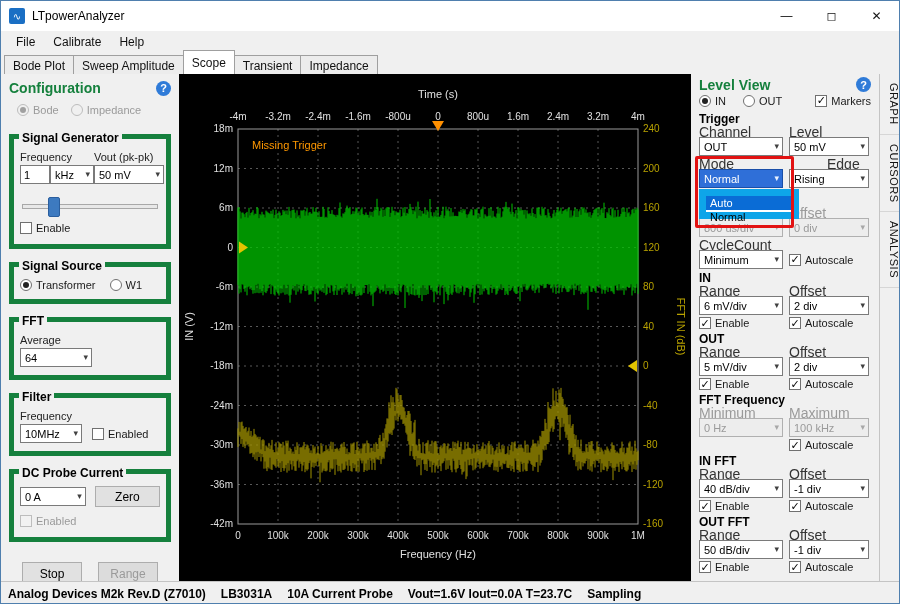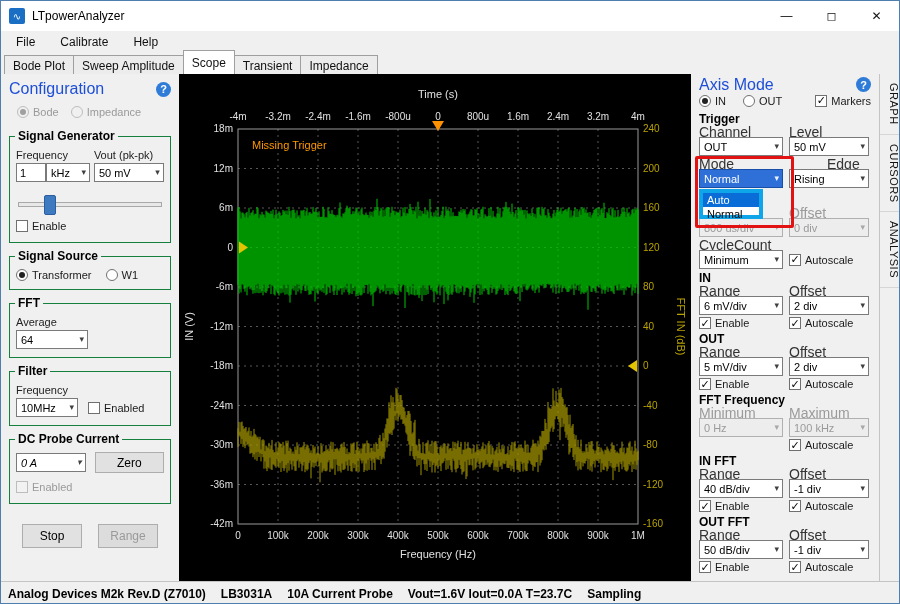--- a/index.html
+++ b/index.html
@@ -7,41 +7,41 @@
   .window{position:absolute;left:0;top:0;width:900px;height:604px;border:1px solid #4f7fae;background:#f0f0f0;box-sizing:border-box;overflow:hidden;}
 
   
   .titlebar{position:absolute;left:0;top:0;right:0;height:30px;background:#ffffff;display:flex;align-items:center;padding-left:8px;}
   .app-icon{width:16px;height:16px;background:#1a6fc4;border-radius:2px;display:inline-flex;align-items:center;justify-content:center;color:#fff;font-size:10px;margin-right:7px;}
   .title-text{font-size:12px;color:#000;}
   .win-btns{margin-left:auto;display:flex;height:30px;}
   .win-btn{width:45px;height:30px;display:flex;align-items:center;justify-content:center;font-size:12px;color:#111;}
 
   
-  .menubar{position:absolute;left:0;top:30px;right:0;height:21px;background:#f0f0f0;display:flex;align-items:center;padding-left:6px;gap:7px;}
+  .menubar{position:absolute;left:0;top:30px;right:0;height:21px;background:#f0f0f0;display:flex;align-items:center;padding-left:6px;}
   .menu-item{padding:2px 9px;font-size:12px;color:#111;}
 
   
   .tabbar{position:absolute;left:0;top:51px;right:22px;height:22px;display:flex;align-items:flex-end;padding-left:3px;border-bottom:1px solid #acacac;background:#f0f0f0;}
   .tab{border:1px solid #9f9f9f;border-bottom:none;padding:3px 8px 2px;background:#ececec;margin-right:-1px;position:relative;top:0;font-size:12px;height:13px;color:#111;}
   .tab.active{background:#fff;padding-top:5px;height:16px;z-index:3;}
 
   
   .lp{position:absolute;left:0;top:73px;width:178px;height:507px;background:#f0f0f0;padding:4px 8px;box-sizing:border-box;font-size:11px;color:#1a1a1a;}
   .scope{position:absolute;left:178px;top:73px;width:512px;height:507px;background:#000;}
   .rp{position:absolute;left:690px;top:73px;width:188px;height:507px;background:#f0f0f0;box-sizing:border-box;font-size:11px;color:#1a1a1a;}
   .side{position:absolute;left:878px;top:73px;width:21px;height:507px;background:#f0f0f0;border-left:1px solid #c4c4c4;box-sizing:border-box;}
   .side-tab{writing-mode:vertical-rl;font-size:11px;color:#111;padding:9px 0;width:20px;text-align:center;border-bottom:1px solid #d6d6d6;letter-spacing:0.5px;}
 
   
   .statusbar{position:absolute;left:0;top:580px;right:0;height:23px;background:#f0f0f0;border-top:1px solid #c4c4c4;display:flex;align-items:center;padding-left:7px;font-size:12px;font-weight:bold;color:#000;}
   .status-seg{margin-right:15px;white-space:nowrap;}
 
   
-  .hdr{font-weight:normal;font-size:16px;color:#1d4ed8;}
+  .hdr{font-weight:bold;font-size:14px;color:#15803d;}
   .help-icon{width:15px;height:15px;border-radius:50%;background:#2f7bd8;color:#fff;font-size:11px;font-weight:bold;display:inline-flex;align-items:center;justify-content:center;}
   .combo{display:inline-flex;align-items:center;justify-content:space-between;height:19px;border:1px solid #7a7a7a;background:#fff;padding:0 3px 0 4px;font-size:11px;box-sizing:border-box;color:#000;}
   .combo .combo-arrow{font-size:9px;color:#404040;line-height:1;margin-left:3px;}
   .combo.disabled{background:#ededed;color:#9a9a9a;border-color:#b0b0b0;}
   .combo.disabled .combo-arrow{color:#a8a8a8;}
   .combo.focused{background:#2f6fd8;border-color:#1a4fa8;}
   .combo.focused .combo-text{color:#fff;}
   .combo.focused .combo-arrow{color:#eaf2ff;}
   .tinput{height:19px;border:1px solid #7a7a7a;background:#fff;font-size:11px;padding:0 3px;box-sizing:border-box;font-family:"Liberation Sans",sans-serif;}
   .check{display:inline-flex;align-items:center;gap:4px;}
@@ -52,21 +52,21 @@
   .rdot{width:12px;height:12px;border:1px solid #707070;border-radius:50%;background:#fff;display:inline-flex;align-items:center;justify-content:center;box-sizing:border-box;}
   .radio.checked .rdot::after{content:"";width:6px;height:6px;border-radius:50%;background:#222;}
   .radio.disabled .rdot{border-color:#bdbdbd;background:#f0f0f0;}
   .radio.disabled.checked .rdot::after{background:#a0a0a0;}
   .radio.disabled .rlbl{color:#9a9a9a;}
   .btn{background:#e1e1e1;border:1px solid #adadad;font-size:12px;display:inline-flex;align-items:center;justify-content:center;color:#000;box-sizing:border-box;}
   .btn.disabled{color:#9a9a9a;background:#dcdcdc;}
 
   
   .lp-head{display:flex;align-items:center;justify-content:space-between;margin-top:2px;}
-  .gb{border:1px solid #15803d;margin-top:13px;padding:12px 6px 8px;position:relative;}
+  .gb{border:5px solid #15803d;margin-top:13px;padding:12px 6px 8px;position:relative;}
   .gb-title{position:absolute;top:-8px;left:5px;background:#f0f0f0;padding:0 3px;font-weight:bold;font-size:12px;color:#000;}
   .lbl{font-size:11px;color:#222;display:block;margin-bottom:2px;}
   .row{display:flex;align-items:center;}
   .slider{margin:12px 2px 0;height:20px;position:relative;}
   .slider-track{position:absolute;left:0;right:0;top:8px;height:3px;background:#e8e8e8;border:1px solid #a8a8a8;}
   .slider-thumb{position:absolute;left:26px;top:1px;width:10px;height:18px;background:#3d7ac0;border:1px solid #2a5e9e;border-radius:2px;}
 
   
   .rp-title{font-weight:bold;font-size:12px;color:#000;height:14px;margin:3px 8px 0;}
   .rp-row{display:flex;margin:0 8px;align-items:center;}
@@ -75,21 +75,21 @@
   .rp-lblrow .l.dis{color:#9a9a9a;}
   .rp-comborow{height:19px;margin-bottom:1px;}
   .rp-checkrow{height:14px;}
   .c1{width:90px;flex:none;}
   .c2{width:82px;flex:none;}
   .mt3{margin-top:2px;gap:38px;}
   .mt19{margin-top:19px;}
   .combo.w84{width:84px;}
   .combo.w80{width:80px;}
 
-  .dropdown-list{position:absolute;left:8px;top:188px;width:64px;background:#fff;border:4px solid #0ea5e9;z-index:20;box-sizing:border-box;}
+  .dropdown-list{position:absolute;left:8px;top:188px;width:100px;background:#fff;border:7px solid #0ea5e9;z-index:20;box-sizing:border-box;}
   .dd-item{height:14px;font-size:11px;display:flex;align-items:center;padding-left:4px;color:#000;}
   .dd-item.selected{background:#0a6cd6;color:#fff;}
   .red-annotation{position:absolute;left:4px;top:155px;width:93px;height:66px;border:3px solid #e21212;border-radius:2px;z-index:30;pointer-events:none;}
 
   svg text{font-family:"Liberation Sans",sans-serif;}
 </style>
 </head>
 <body>
 
 <div class="window">
@@ -201,21 +201,21 @@
         <span class="check">
           <span class="cbox"></span>
           <span class="clbl">Enabled</span>
         </span>
       </div>
     </div>
 
     <div class="gb">
       <span class="gb-title">DC Probe Current</span>
       <div class="row" style="gap:9px;">
-        <span class="combo" style="width:72px;font-style:italic;">
+        <span class="combo" style="width:72px;">
           <span class="combo-text">0 A</span>
           <span class="combo-arrow">▾</span>
         </span>
         <span class="btn" style="width:72px;height:21px;">Zero</span>
       </div>
       <div style="margin-top:8px;">
         <span class="check disabled">
           <span class="cbox"></span>
           <span class="clbl">Enabled</span>
         </span>
@@ -301,21 +301,21 @@
         <path d="M59 133.6L59 210.9M60 133.2L60 219.6M61 137.4L61 215.1M62 144.5L62 218.4M63 138.6L63 210.2M64 138.6L64 210.7M65 140.2L65 214.9M66 143.2L66 217.7M67 139.0L67 213.5M68 137.9L68 221.3M69 143.6L69 213.2M70 133.8L70 212.2M71 141.4L71 215.2M72 139.0L72 212.8M73 138.2L73 216.1M74 136.2L74 219.7M75 141.2L75 216.1M76 139.6L76 219.2M77 140.0L77 210.9M78 133.0L78 218.8M79 134.2L79 209.8M80 144.2L80 219.2M81 140.2L81 215.2M82 141.4L82 218.8M83 137.8L83 217.0M84 140.4L84 221.3M85 140.6L85 210.7M86 143.5L86 218.1M87 136.6L87 219.1M88 137.6L88 217.2M89 138.5L89 214.3M90 139.1L90 211.3M91 140.1L91 210.0M92 136.9L92 220.1M93 139.8L93 211.2M94 135.6L94 212.5M95 144.1L95 220.3M96 140.8L96 221.5M97 135.6L97 215.6M98 140.1L98 217.8M99 144.3L99 219.6M100 137.3L100 221.5M101 138.7L101 214.4M102 141.9L102 219.3M103 141.0L103 214.7M104 135.9L104 218.6M105 137.7L105 210.8M106 136.6L106 220.7M107 140.2L107 214.2M108 136.5L108 220.3M109 140.8L109 210.8M110 132.9L110 221.5M111 137.1L111 228.7M112 143.8L112 220.8M113 136.3L113 215.3M114 135.7L114 211.7M115 135.6L115 216.5M116 138.7L116 212.0M117 144.3L117 220.8M118 136.4L118 210.2M119 142.6L119 217.6M120 141.2L120 210.8M121 144.3L121 215.5M122 136.4L122 219.5M123 136.8L123 216.2M124 136.4L124 211.9M125 135.8L125 210.1M126 141.7L126 216.9M127 137.3L127 217.1M128 133.7L128 211.5M129 141.5L129 216.2M130 138.6L130 220.8M131 138.0L131 220.2M132 139.7L132 220.3M133 139.6L133 216.3M134 133.1L134 216.9M135 137.7L135 213.2M136 137.7L136 227.5M137 133.9L137 215.1M138 138.0L138 218.8M139 143.0L139 220.4M140 137.3L140 214.3M141 142.8L141 216.7M142 143.0L142 215.6M143 142.7L143 217.8M144 132.8L144 213.9M145 135.0L145 218.9M146 143.6L146 210.1M147 142.8L147 221.2M148 143.7L148 220.1M149 133.3L149 212.6M150 137.0L150 212.8M151 139.8L151 218.9M152 139.9L152 210.9M153 136.1L153 211.6M154 140.3L154 217.4M155 140.8L155 221.0M156 141.3L156 216.6M157 143.0L157 211.0M158 140.8L158 221.0M159 141.3L159 215.5M160 134.1L160 216.7M161 128.5L161 214.7M162 142.4L162 214.1M163 143.7L163 220.7M164 139.4L164 214.0M165 139.8L165 218.4M166 138.2L166 212.8M167 134.2L167 215.7M168 131.6L168 209.8M169 134.6L169 218.1M170 134.1L170 220.7M171 133.0L171 219.2M172 140.6L172 209.9M173 139.9L173 220.1M174 137.2L174 213.8M175 139.8L175 217.0M176 137.4L176 212.6M177 133.5L177 222.3M178 134.2L178 220.0M179 140.8L179 222.0M180 137.3L180 218.4M181 141.2L181 221.0M182 135.4L182 221.5M183 133.5L183 220.6M184 140.0L184 213.7M185 141.3L185 219.0M186 140.7L186 211.1M187 138.5L187 211.1M188 140.8L188 211.0M189 140.9L189 219.8M190 143.6L190 210.2M191 137.6L191 217.8M192 141.5L192 221.4M193 137.9L193 219.9M194 142.8L194 232.1M195 136.6L195 218.7M196 133.0L196 217.8M197 135.9L197 216.7M198 124.8L198 211.6M199 133.2L199 212.6M200 141.5L200 214.7M201 136.9L201 219.4M202 133.7L202 215.9M203 135.4L203 215.5M204 142.8L204 217.8M205 135.7L205 216.8M206 142.0L206 210.4M207 134.3L207 220.2M208 133.2L208 214.0M209 133.0L209 217.0M210 133.9L210 212.9M211 142.9L211 220.6M212 138.8L212 214.0M213 132.8L213 219.6M214 136.8L214 214.2M215 136.6L215 217.1M216 141.2L216 220.0M217 137.3L217 221.0M218 138.5L218 218.4M219 138.4L219 221.4M220 138.6L220 210.0M221 135.7L221 216.8M222 143.2L222 218.2M223 142.0L223 212.4M224 133.6L224 210.5M225 138.6L225 210.9M226 133.0L226 234.0M227 141.6L227 211.8M228 138.9L228 218.1M229 139.9L229 218.4M230 135.0L230 221.4M231 129.9L231 212.7M232 133.1L232 220.0M233 136.2L233 220.7M234 140.1L234 210.0M235 136.3L235 220.9M236 137.6L236 221.5M237 132.7L237 215.5M238 144.3L238 221.1M239 127.6L239 220.5M240 141.7L240 223.9M241 136.1L241 221.0M242 142.3L242 213.8M243 137.0L243 227.1M244 139.7L244 211.2M245 139.6L245 221.1M246 133.8L246 211.8M247 140.7L247 221.0M248 136.1L248 215.7M249 137.6L249 220.1M250 143.8L250 211.2M251 125.0L251 211.6M252 138.2L252 215.9M253 141.8L253 213.7M254 143.3L254 217.6M255 138.3L255 228.3M256 142.3L256 217.1M257 136.3L257 218.3M258 142.9L258 220.5M259 132.9L259 211.7M260 142.8L260 210.5M261 142.6L261 221.3M262 140.9L262 213.5M263 137.0L263 211.7M264 132.7L264 211.3M265 144.2L265 230.1M266 141.6L266 213.2M267 132.7L267 217.8M268 136.7L268 220.0M269 135.2L269 226.4M270 137.1L270 221.0M271 142.5L271 211.3M272 134.0L272 219.6M273 142.3L273 220.9M274 138.3L274 218.4M275 142.2L275 210.3M276 141.8L276 211.1M277 141.9L277 217.7M278 142.2L278 219.2M279 142.2L279 213.2M280 137.5L280 219.4M281 138.0L281 214.7M282 135.6L282 217.9M283 138.8L283 211.5M284 134.9L284 212.6M285 136.8L285 221.2M286 135.3L286 217.6M287 140.2L287 213.6M288 143.7L288 212.9M289 140.6L289 213.7M290 139.7L290 215.1M291 137.5L291 222.9M292 135.2L292 218.5M293 135.6L293 214.7M294 141.4L294 211.2M295 141.4L295 228.8M296 135.1L296 220.3M297 135.9L297 211.5M298 134.2L298 209.9M299 144.4L299 214.3M300 139.6L300 210.2M301 143.0L301 221.0M302 135.6L302 210.6M303 134.7L303 220.5M304 132.7L304 214.8M305 144.4L305 217.3M306 140.3L306 214.1M307 141.7L307 214.5M308 143.0L308 216.1M309 141.9L309 220.3M310 134.1L310 220.7M311 141.7L311 213.5M312 133.2L312 210.8M313 143.6L313 218.9M314 136.8L314 215.0M315 142.5L315 213.2M316 142.7L316 214.8M317 144.1L317 220.7M318 139.5L318 219.7M319 132.8L319 216.7M320 139.6L320 213.7M321 134.0L321 215.2M322 143.7L322 210.3M323 142.7L323 216.1M324 137.4L324 211.9M325 133.6L325 214.1M326 132.7L326 221.0M327 127.9L327 217.2M328 133.0L328 219.8M329 134.9L329 221.1M330 133.8L330 210.9M331 137.7L331 217.0M332 140.2L332 215.8M333 129.6L333 213.9M334 138.0L334 212.2M335 142.8L335 217.4M336 139.6L336 218.8M337 136.1L337 220.0M338 144.3L338 219.7M339 133.4L339 212.6M340 133.7L340 211.9M341 136.7L341 227.2M342 134.8L342 213.3M343 136.4L343 218.0M344 136.1L344 210.3M345 140.6L345 212.7M346 135.9L346 209.9M347 144.5L347 215.5M348 136.4L348 216.4M349 139.5L349 215.5M350 140.3L350 213.6M351 139.2L351 211.7M352 141.8L352 210.6M353 134.4L353 215.5M354 139.0L354 216.8M355 142.8L355 210.6M356 140.1L356 219.1M357 144.1L357 215.9M358 133.7L358 214.5M359 133.5L359 213.1M360 133.6L360 218.7M361 140.5L361 210.6M362 142.0L362 211.4M363 132.8L363 211.8M364 135.1L364 210.0M365 134.2L365 214.3M366 141.4L366 212.5M367 141.2L367 213.7M368 143.6L368 210.0M369 135.1L369 209.7M370 138.7L370 210.8M371 142.2L371 210.3M372 144.3L372 214.5M373 143.7L373 212.7M374 139.7L374 218.6M375 136.0L375 210.4M376 142.3L376 213.4M377 138.5L377 219.9M378 135.7L378 210.7M379 133.4L379 210.4M380 137.6L380 219.3M381 136.5L381 213.8M382 133.7L382 210.9M383 139.8L383 218.1M384 137.1L384 214.3M385 136.5L385 212.0M386 135.7L386 213.8M387 135.1L387 215.4M388 137.4L388 217.8M389 134.5L389 218.1M390 133.6L390 217.5M391 143.6L391 214.2M392 136.3L392 215.5M393 143.4L393 210.8M394 141.6L394 214.4M395 136.7L395 221.1M396 133.8L396 209.7M397 143.0L397 215.9M398 135.0L398 211.7M399 143.0L399 211.0M400 137.3L400 216.8M401 135.3L401 210.4M402 140.8L402 220.2M403 133.0L403 217.8M404 134.7L404 218.6M405 133.5L405 219.8M406 138.6L406 217.9M407 135.4L407 218.7M408 139.2L408 216.6M409 138.4L409 235.8M410 142.7L410 211.5M411 138.1L411 212.4M412 143.8L412 217.8M413 141.2L413 217.9M414 139.2L414 213.7M415 136.0L415 214.6M416 135.2L416 217.1M417 134.4L417 218.8M418 133.8L418 212.0M419 142.5L419 211.3M420 133.2L420 213.0M421 141.2L421 210.5M422 135.5L422 214.5M423 134.1L423 219.7M424 138.9L424 215.3M425 128.7L425 216.2M426 144.0L426 219.7M427 144.1L427 216.3M428 138.2L428 212.8M429 139.5L429 217.9M430 134.1L430 213.7M431 141.0L431 213.6M432 142.3L432 217.3M433 135.1L433 216.9M434 133.7L434 218.5M435 143.5L435 220.1M436 136.2L436 211.6M437 143.3L437 211.6M438 142.5L438 216.2M439 135.8L439 216.5M440 143.0L440 210.1M441 142.3L441 216.4M442 139.9L442 214.5M443 134.2L443 216.4M444 137.9L444 213.8M445 133.6L445 220.9M446 137.8L446 214.4M447 143.0L447 216.4M448 133.9L448 212.8M449 139.3L449 212.8M450 138.3L450 213.6M451 142.4L451 213.4M452 140.4L452 210.3M453 135.8L453 221.5M454 134.8L454 216.6M455 139.1L455 213.0M456 134.8L456 219.1M457 135.8L457 213.7M458 133.6L458 209.9M459 135.4L459 219.9" stroke="#00c400" stroke-width="1"></path>
         <path d="M59 354.4L59 373.1M60 347.9L60 361.2M61 357.7L61 362.7M62 348.2L62 369.9M63 347.6L63 365.1M64 351.9L64 372.9M65 355.1L65 370.4M66 354.2L66 374.2M67 353.0L67 367.6M68 358.4L68 371.3M69 356.8L69 370.0M70 353.5L70 372.5M71 361.8L71 379.7M72 357.0L72 379.2M73 362.9L73 378.8M74 361.5L74 383.1M75 354.9L75 380.4M76 359.9L76 385.5M77 361.3L77 378.4M78 363.5L78 386.8M79 362.7L79 377.9M80 365.2L80 383.0M81 362.8L81 379.4M82 375.4L82 387.4M83 366.2L83 380.0M84 365.2L84 383.2M85 366.3L85 394.7M86 377.1L86 387.5M87 371.5L87 394.5M88 372.6L88 397.1M89 374.1L89 393.1M90 368.9L90 394.5M91 375.1L91 383.7M92 371.3L92 395.3M93 365.9L93 396.0M94 375.8L94 390.4M95 378.2L95 390.7M96 378.3L96 392.2M97 368.4L97 393.7M98 377.5L98 385.1M99 374.4L99 391.8M100 368.2L100 393.9M101 369.4L101 388.8M102 369.9L102 398.0M103 373.5L103 387.2M104 367.9L104 394.0M105 371.5L105 396.9M106 380.2L106 394.3M107 366.7L107 390.9M108 369.0L108 398.6M109 366.6L109 389.2M110 377.0L110 396.7M111 373.6L111 386.5M112 375.0L112 390.3M113 379.5L113 395.7M114 377.6L114 386.9M115 380.0L115 392.3M116 372.7L116 396.7M117 376.0L117 396.8M118 368.3L118 387.2M119 371.8L119 385.7M120 380.1L120 393.7M121 373.4L121 387.6M122 373.4L122 389.9M123 373.3L123 397.2M124 371.6L124 391.5M125 368.0L125 388.0M126 375.4L126 398.2M127 372.8L127 395.1M128 370.5L128 396.6M129 371.4L129 395.3M130 374.3L130 389.1M131 378.9L131 386.6M132 376.4L132 404.4M133 379.3L133 392.9M134 371.0L134 388.6M135 374.5L135 393.6M136 372.6L136 388.9M137 380.1L137 392.1M138 378.7L138 387.7M139 372.0L139 384.9M140 379.5L140 392.1M141 380.2L141 408.3M142 369.2L142 388.7M143 371.8L143 398.5M144 378.6L144 396.7M145 377.4L145 394.6M146 377.2L146 397.0M147 371.2L147 397.4M148 376.1L148 396.5M149 374.7L149 388.3M150 377.2L150 386.2M151 371.9L151 398.0M152 367.7L152 394.2M153 375.3L153 395.4M154 368.2L154 394.6M155 377.9L155 385.4M156 374.8L156 400.9M157 375.0L157 385.3M158 373.8L158 390.9M159 375.3L159 397.3M160 377.1L160 391.9M161 374.2L161 396.9M162 370.9L162 398.5M163 369.5L163 389.6M164 373.2L164 395.9M165 368.0L165 395.9M166 372.9L166 394.8M167 380.0L167 387.5M168 374.5L168 391.5M169 380.3L169 396.8M170 378.1L170 385.8M171 379.2L171 391.8M172 369.5L172 397.1M173 370.7L173 397.7M174 369.2L174 389.2M175 368.4L175 394.1M176 380.0L176 390.5M177 376.0L177 397.3M178 367.8L178 397.4M179 373.3L179 386.7M180 377.1L180 397.7M181 374.6L181 384.3M182 379.4L182 386.5M183 374.4L183 389.4M184 369.5L184 386.6M185 370.6L185 398.0M186 369.3L186 396.1M187 379.1L187 389.5M188 366.5L188 396.8M189 369.0L189 385.8M190 369.6L190 395.8M191 378.5L191 383.9M192 373.9L192 386.7M193 373.8L193 395.9M194 377.2L194 385.3M195 369.8L195 388.9M196 378.0L196 396.1M197 368.3L197 383.6M198 370.0L198 385.6M199 375.0L199 385.0M200 363.9L200 386.1M201 360.9L201 381.9M202 367.7L202 390.1M203 367.1L203 385.2M204 358.8L204 383.3M205 364.2L205 384.7M206 354.5L206 377.7M207 350.2L207 365.8M208 344.4L208 373.5M209 344.7L209 367.5M210 328.3L210 359.2M211 334.1L211 360.2M212 321.3L212 358.6M213 328.3L213 361.0M214 323.1L214 356.2M215 328.4L215 354.6M216 336.8L216 341.8M217 313.8L217 346.4M218 315.2L218 339.5M219 320.7L219 347.4M220 327.9L220 342.8M221 321.0L221 340.8M222 321.0L222 345.5M223 326.1L223 345.4M224 332.8L224 350.0M225 333.6L225 349.5M226 337.3L226 351.7M227 343.7L227 358.7M228 341.0L228 360.5M229 337.0L229 367.1M230 337.0L230 370.7M231 339.6L231 381.8M232 347.0L232 377.2M233 359.8L233 371.8M234 358.4L234 382.3M235 348.5L235 385.1M236 345.9L236 386.0M237 370.4L237 382.1M238 371.3L238 392.5M239 376.6L239 384.2M240 364.9L240 391.2M241 370.2L241 384.3M242 378.9L242 401.2M243 379.3L243 386.2M244 368.2L244 385.5M245 379.3L245 390.1M246 380.1L246 395.9M247 369.2L247 390.1M248 368.7L248 397.0M249 366.3L249 385.0M250 377.4L250 386.6M251 370.3L251 393.1M252 379.1L252 387.4M253 366.7L253 398.5M254 379.6L254 391.0M255 368.4L255 388.8M256 367.1L256 398.6M257 367.3L257 392.3M258 372.3L258 390.9M259 379.3L259 394.8M260 380.8L260 385.8M261 373.0L261 392.1M262 371.4L262 397.1M263 374.3L263 389.5M264 372.3L264 388.8M265 369.1L265 387.2M266 369.7L266 384.3M267 379.4L267 395.8M268 372.1L268 386.4M269 369.4L269 394.9M270 375.4L270 386.2M271 374.2L271 391.6M272 374.1L272 395.9M273 376.9L273 398.2M274 367.6L274 384.7M275 373.9L275 386.9M276 368.2L276 395.4M277 375.0L277 398.4M278 369.4L278 394.8M279 366.7L279 394.0M280 373.2L280 385.9M281 373.2L281 391.0M282 367.9L282 395.1M283 380.2L283 400.5M284 375.6L284 398.2M285 375.9L285 397.4M286 367.8L286 387.6M287 375.3L287 405.1M288 374.3L288 402.4M289 368.1L289 385.8M290 373.7L290 391.3M291 374.0L291 390.9M292 374.7L292 385.0M293 379.6L293 391.5M294 374.2L294 396.4M295 371.0L295 384.4M296 378.7L296 395.5M297 377.5L297 393.8M298 370.2L298 388.5M299 375.8L299 384.8M300 375.2L300 390.0M301 377.1L301 394.6M302 374.8L302 388.6M303 372.4L303 387.6M304 368.4L304 394.2M305 375.5L305 392.6M306 374.5L306 391.1M307 371.3L307 385.9M308 380.0L308 390.7M309 369.3L309 388.5M310 367.0L310 392.7M311 371.4L311 393.1M312 380.4L312 390.5M313 371.8L313 389.1M314 373.8L314 385.6M315 380.6L315 396.3M316 377.2L316 392.7M317 375.7L317 396.5M318 372.8L318 392.9M319 379.1L319 397.9M320 368.4L320 386.8M321 375.2L321 392.9M322 378.4L322 391.5M323 371.2L323 395.2M324 374.5L324 388.9M325 371.7L325 390.2M326 380.1L326 389.8M327 380.3L327 386.7M328 379.3L328 393.6M329 372.3L329 394.0M330 380.7L330 394.1M331 376.1L331 390.8M332 371.1L332 396.8M333 367.9L333 392.0M334 377.3L334 395.1M335 368.4L335 398.1M336 367.4L336 384.5M337 373.9L337 386.9M338 374.7L338 395.6M339 374.6L339 396.0M340 370.5L340 396.7M341 373.9L341 398.0M342 371.0L342 387.7M343 373.6L343 389.9M344 374.4L344 397.5M345 377.8L345 388.9M346 366.6L346 395.6M347 371.0L347 397.2M348 378.8L348 397.0M349 370.7L349 389.5M350 378.6L350 385.9M351 378.6L351 387.1M352 373.7L352 389.8M353 371.6L353 391.0M354 365.7L354 396.8M355 369.6L355 392.2M356 369.4L356 393.0M357 369.5L357 388.4M358 372.6L358 388.0M359 366.6L359 398.1M360 371.7L360 380.7M361 361.8L361 391.6M362 363.1L362 388.7M363 356.9L363 386.2M364 357.1L364 375.2M365 356.8L365 376.4M366 344.9L366 371.3M367 348.9L367 375.8M368 355.2L368 370.1M369 328.0L369 370.1M370 333.5L370 368.1M371 334.5L371 357.6M372 334.9L372 354.3M373 332.3L373 352.4M374 314.3L374 357.9M375 326.5L375 355.2M376 332.0L376 345.3M377 316.9L377 342.3M378 328.0L378 342.2M379 329.2L379 345.3M380 315.5L380 348.2M381 319.1L381 366.2M382 313.9L382 353.3M383 322.9L383 343.9M384 324.8L384 352.8M385 331.8L385 349.7M386 330.4L386 357.7M387 333.5L387 363.8M388 333.2L388 360.7M389 341.0L389 366.0M390 350.3L390 380.5M391 340.7L391 378.4M392 354.0L392 374.0M393 351.7L393 373.8M394 350.0L394 383.0M395 360.1L395 386.1M396 365.2L396 380.5M397 361.2L397 392.3M398 373.1L398 388.1M399 365.8L399 396.4M400 373.2L400 387.3M401 375.1L401 394.8M402 365.6L402 395.9M403 377.2L403 388.3M404 379.0L404 392.4M405 377.2L405 389.1M406 378.4L406 389.5M407 370.1L407 387.0M408 373.5L408 384.5M409 377.8L409 395.2M410 368.0L410 385.2M411 371.1L411 396.5M412 367.3L412 392.3M413 367.0L413 397.7M414 375.1L414 390.2M415 376.5L415 387.1M416 379.6L416 393.5M417 376.5L417 385.8M418 367.6L418 386.9M419 372.6L419 385.2M420 372.9L420 389.2M421 378.0L421 385.0M422 373.6L422 398.2M423 375.6L423 389.4M424 377.3L424 395.7M425 380.3L425 396.1M426 375.7L426 392.1M427 376.4L427 393.2M428 372.6L428 397.2M429 374.6L429 394.8M430 376.6L430 387.0M431 378.4L431 392.3M432 374.8L432 389.0M433 368.4L433 393.6M434 371.1L434 406.1M435 371.4L435 393.9M436 375.9L436 396.8M437 379.0L437 392.9M438 377.5L438 389.7M439 378.7L439 392.8M440 379.6L440 398.0M441 374.4L441 387.9M442 373.8L442 390.1M443 367.6L443 395.3M444 378.2L444 387.4M445 373.6L445 393.1M446 380.3L446 396.0M447 378.9L447 397.3M448 373.5L448 397.3M449 373.9L449 395.7M450 368.7L450 390.0M451 367.4L451 391.6M452 376.7L452 387.8M453 372.6L453 398.0M454 380.5L454 390.4M455 376.8L455 395.0M456 366.7L456 387.2M457 374.3L457 395.7M458 377.9L458 390.8M459 376.6L459 386.2" stroke="#a09200" stroke-width="1"></path>
         <polygon points="253,47 265,47 259,57" fill="#ff9000"></polygon>
         <polygon points="60,167.5 60,179.5 69,173.5" fill="#e3c400"></polygon>
         <polygon points="458,286 458,298 449,292" fill="#e3c400"></polygon>
       </svg>
   </div>
 
   <div class="rp" style="position:absolute;">
     <div class="rp-row" style="height:15px;margin-top:3px;justify-content:space-between;align-items:center;">
-      <span class="hdr">Axis Mode</span>
+      <span class="hdr">Level View</span>
       <span class="help-icon">?</span>
     </div>
     <div class="rp-row" style="height:17px;align-items:center;">
       <span class="radio checked" style="width:44px;">
         <span class="rdot"></span>
         <span class="rlbl">IN</span>
       </span>
       <span class="radio" style="width:52px;">
         <span class="rdot"></span>
         <span class="rlbl">OUT</span>

